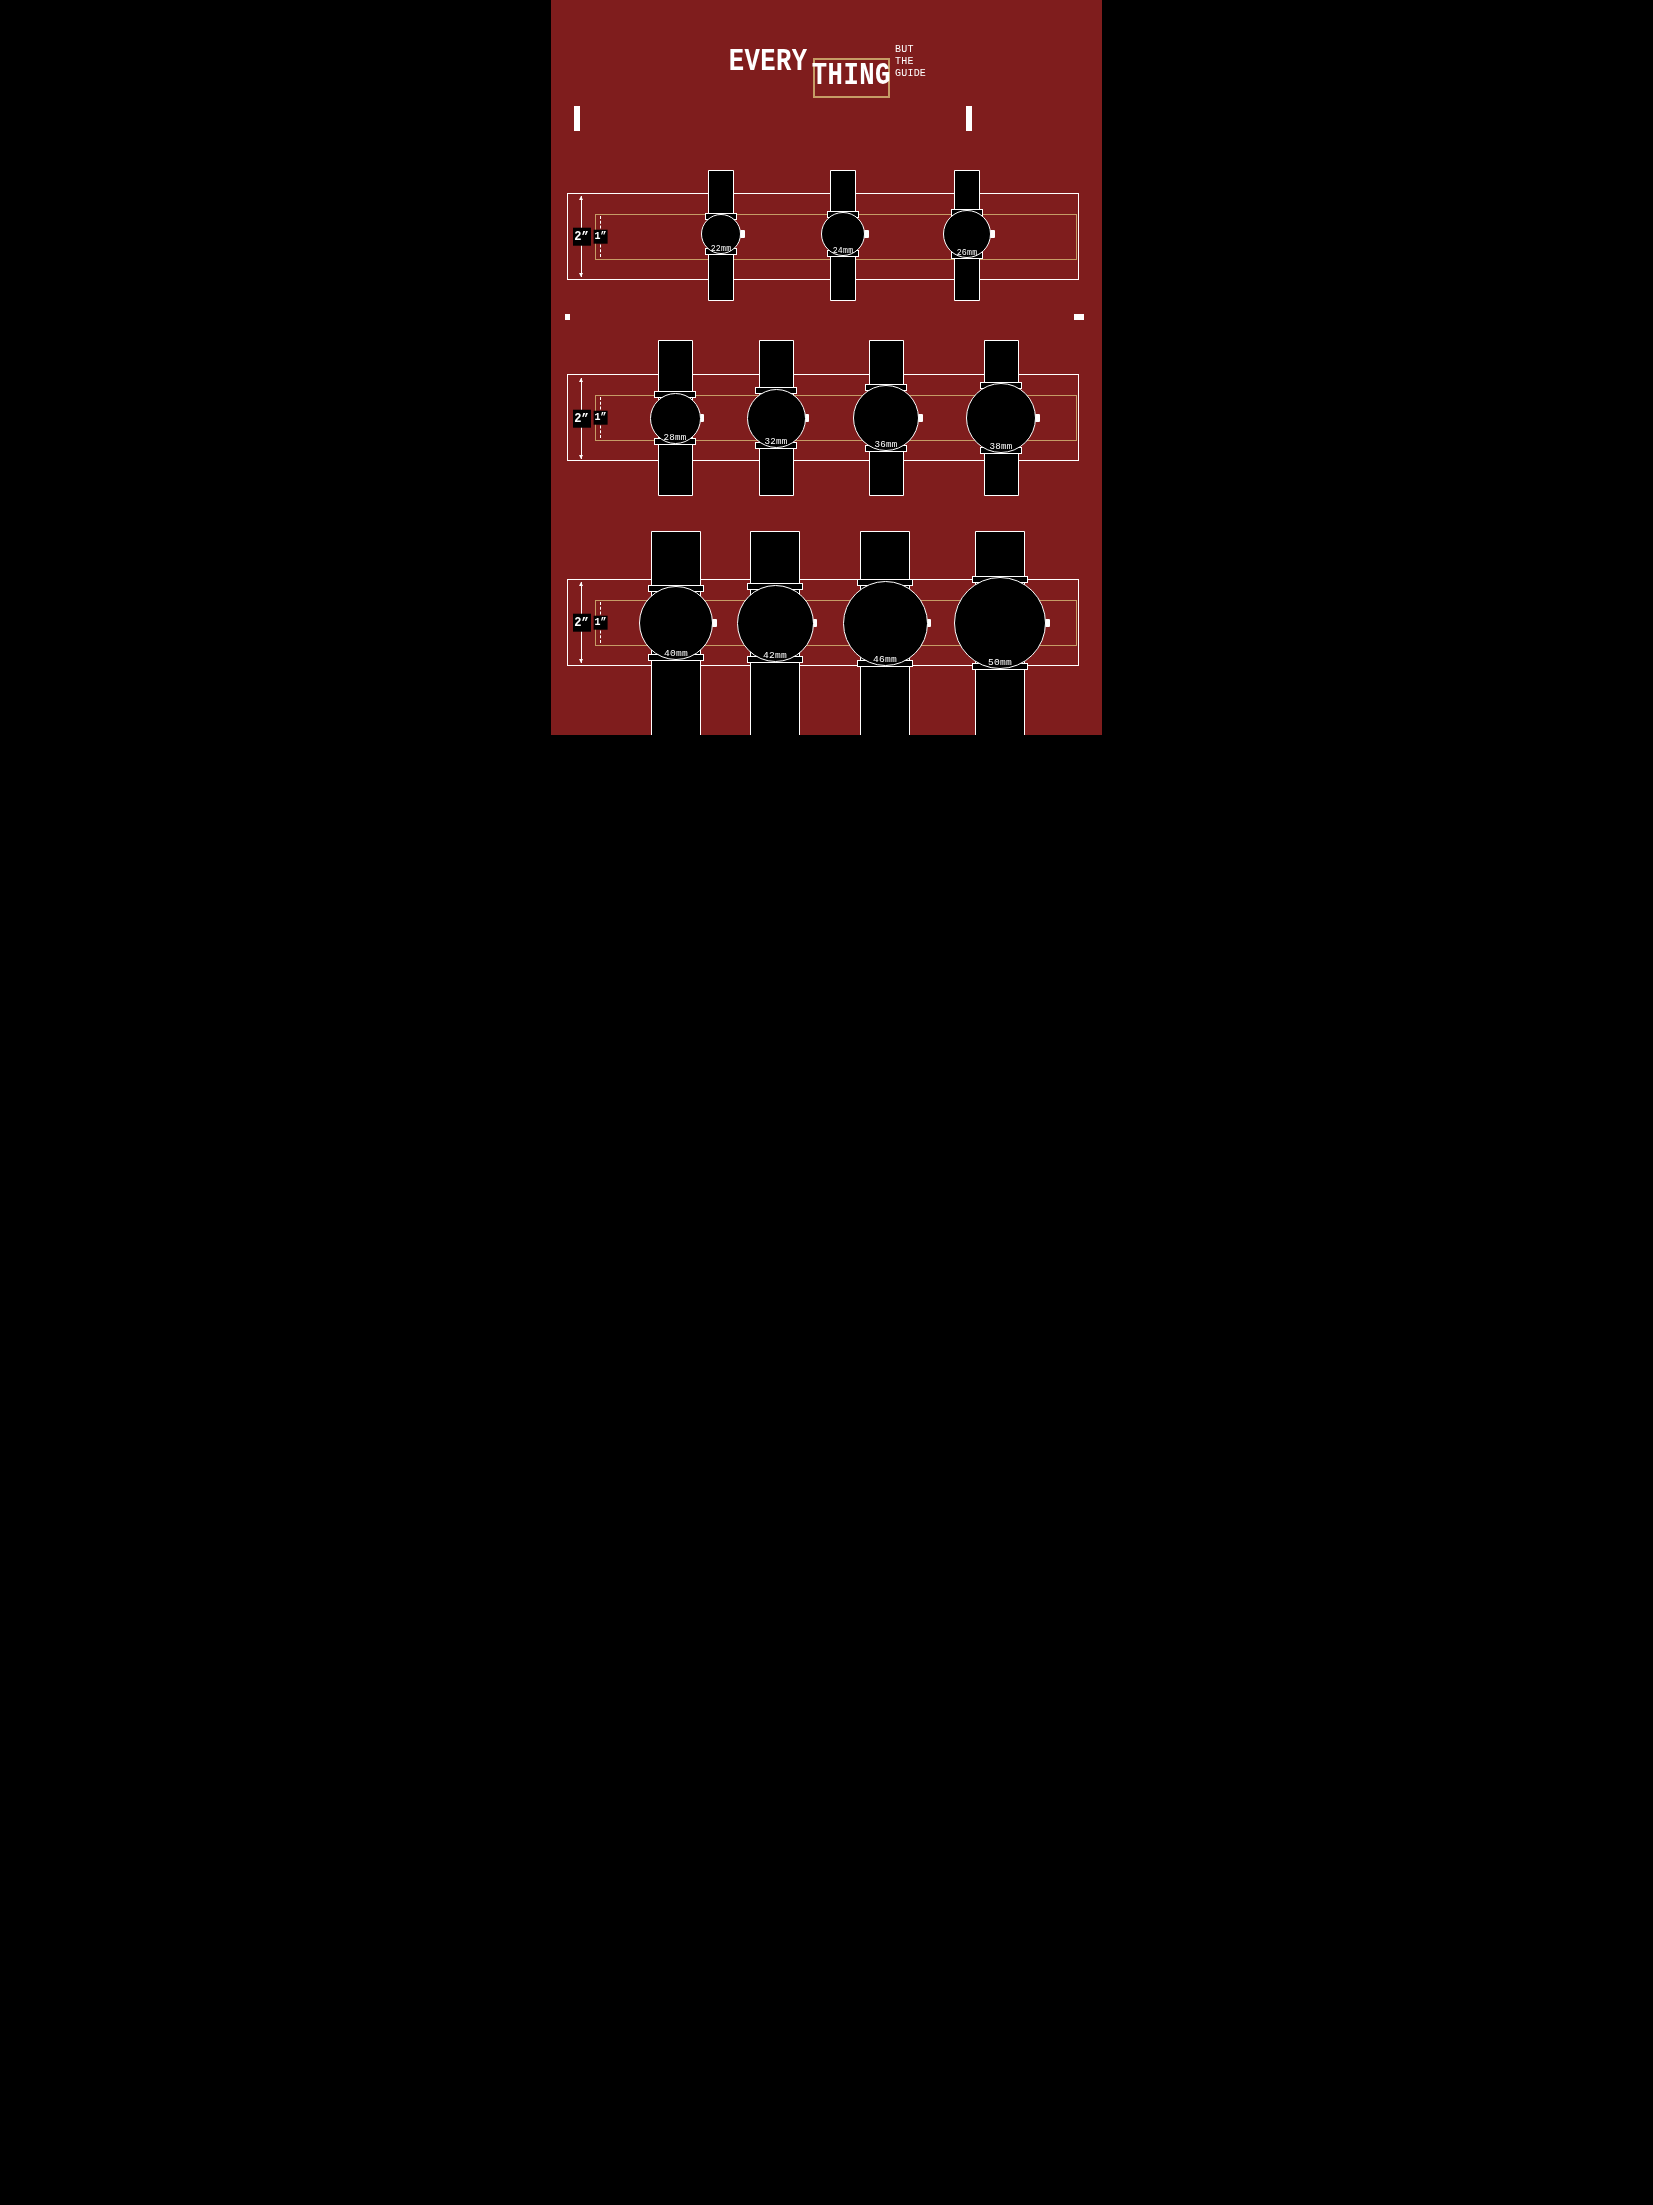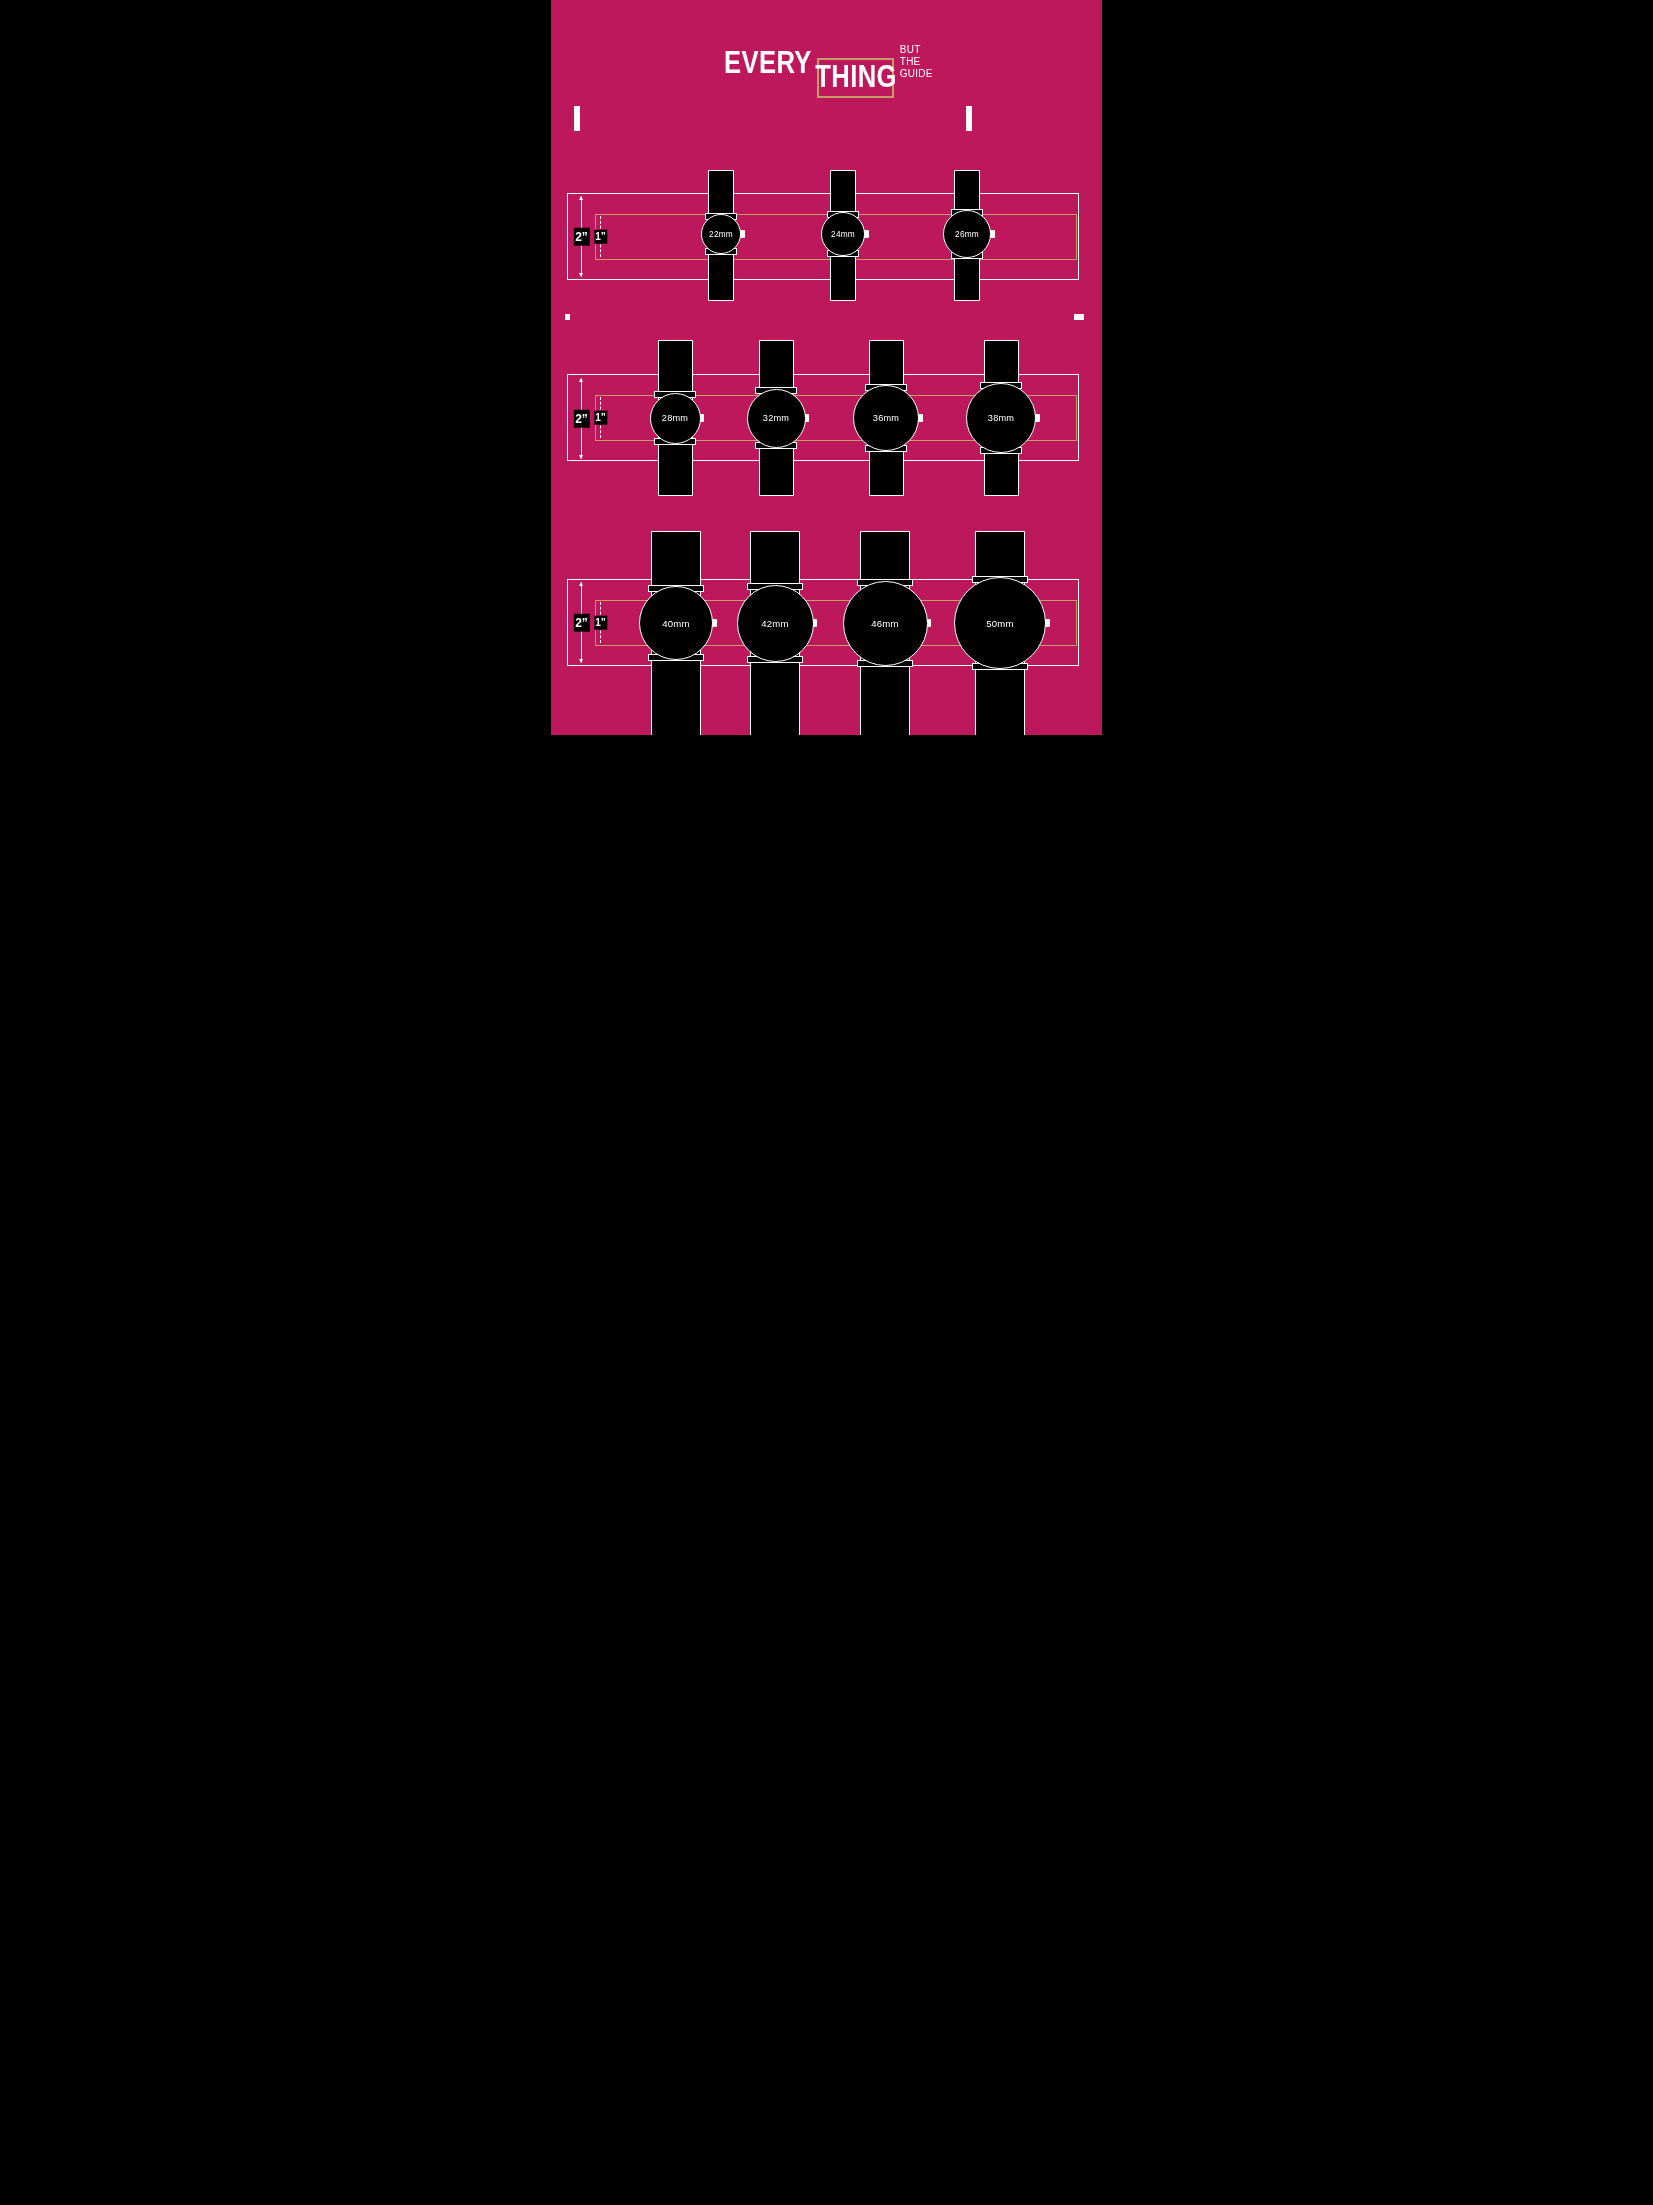--- a/index.html
+++ b/index.html
@@ -1,22 +1,22 @@
 <!DOCTYPE html>
 <html style="font-size:7.4px"><head>
 <meta charset="utf-8">
 <style>
   html,body{margin:0;padding:0;background:#000;}
   .page{
     position:relative;
     width:551px;height:735px;
     margin:0 auto;
-    background:#be185d;
+    background:#7f1d1d;
     overflow:hidden;
-    font-family:Liberation Sans, sans-serif;
+    font-family:Liberation Mono, monospace;
     color:#fff;
   }
 
   
   .logo{
     position:absolute;top:26px;left:0;width:100%;
     display:flex;justify-content:center;align-items:center;gap:5.5px;
   }
   .logo-every{
     font-size:32px;font-weight:bold;letter-spacing:0.5px;line-height:1;
@@ -82,21 +82,21 @@
   .watch .lug-top{top:calc(var(--fc) - var(--d)/2 - 1.4px);}
   .watch .lug-bot{top:calc(var(--fc) + var(--d)/2 - 6px);}
   .watch .crown{
     position:absolute;left:calc(var(--d)/2 - 0.9px);top:calc(var(--fc) - 3.7px);
     width:4.6px;height:7.4px;background:#fff;border-radius:0.9px;z-index:1;
   }
   .watch .face{
     position:absolute;left:calc(var(--d) / -2);top:calc(var(--fc) - var(--d)/2);
     width:var(--d);height:var(--d);border-radius:50%;
     background:#000;border:1.8px solid #fff;box-sizing:border-box;z-index:2;
-    display:flex;align-items:center;justify-content:center;
+    display:flex;align-items:flex-end;justify-content:center;
   }
   .watch .size{color:#fff;font-size:var(--fs);letter-spacing:0.2px;}
 </style>
 </head>
 <body>
 
 <div class="page">
 
   <div class="logo">
     <span class="logo-every">EVERY</span>

